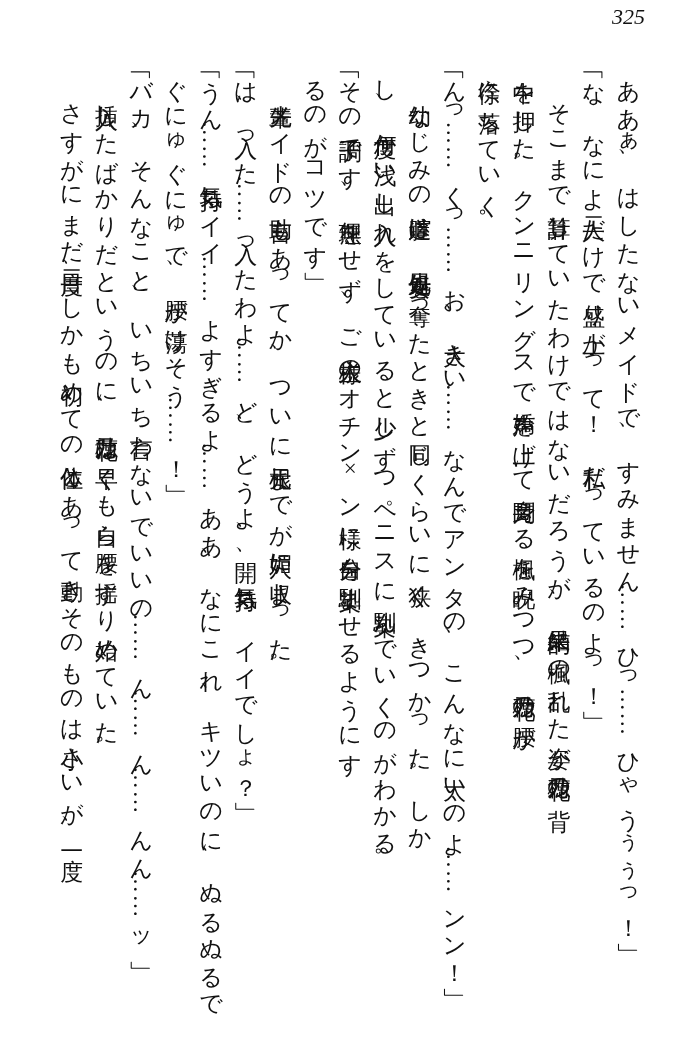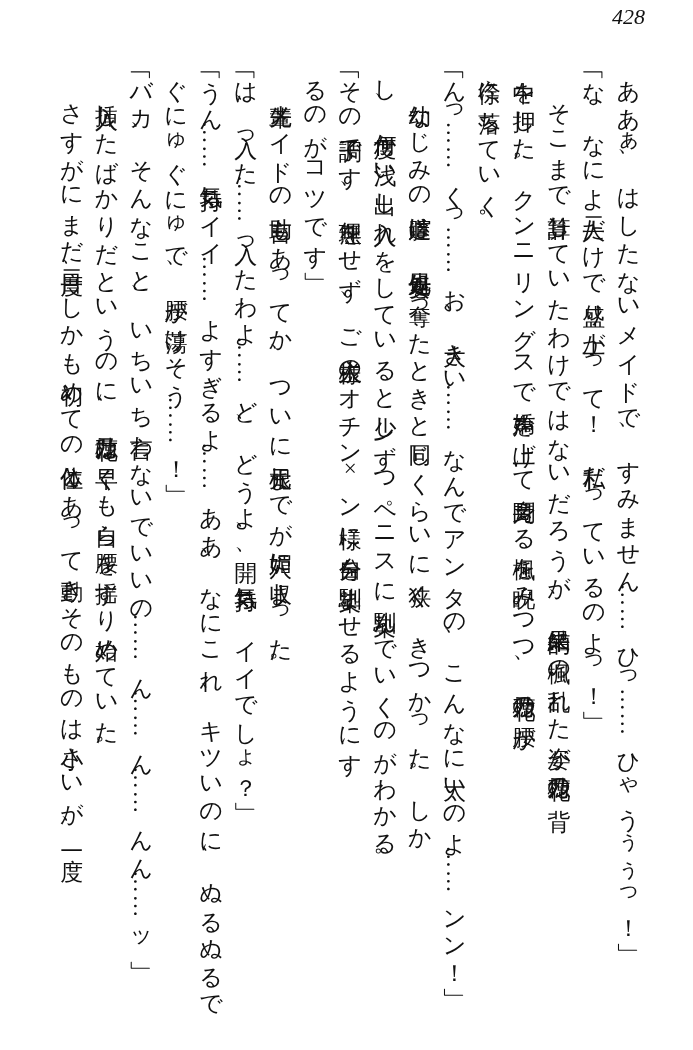--- a/index.html
+++ b/index.html
@@ -41,21 +41,21 @@
     white-space: pre;
   }
   .text-block .line.indent {
     text-indent: 1em;
   }
 </style>
 </head>
 <body>
 
 <div class="page">
-  <div class="page-number">428</div>
+  <div class="page-number">325</div>
   <div class="text-block" id="text-block">
       <p class="line">ああぁ、はしたないメイドで、すみません……ひっ……ひゃうぅぅっ！」</p>
       <p class="line">「な、なによ二人だけで盛り上がって！　私だっているのよっ！」</p>
       <p class="line indent">そこまで計算していたわけではないだろうが、結果的に楓の乱れた姿が穂乃花の背</p>
       <p class="line">中を押した。クンニリングスで嬌声を上げて身悶える楓を睨みつつ、穂乃花の腰が</p>
       <p class="line">徐々に落ちていく。</p>
       <p class="line">「んっ……くっ……お、大きい……なんでアンタの、こんなに太いのよ……ンン！」</p>
       <p class="line indent">幼なじみの膣道は、先日処女を奪ったときと同じくらいに狭く、きつかった。しか</p>
       <p class="line">し、何度か浅い出し入れをしていると少しずつペニスに馴染んでいくのがわかる。</p>
       <p class="line">「その調子です、無理をせず、ご主人様のオチン×ン様に自分を馴染ませるようにす</p>

